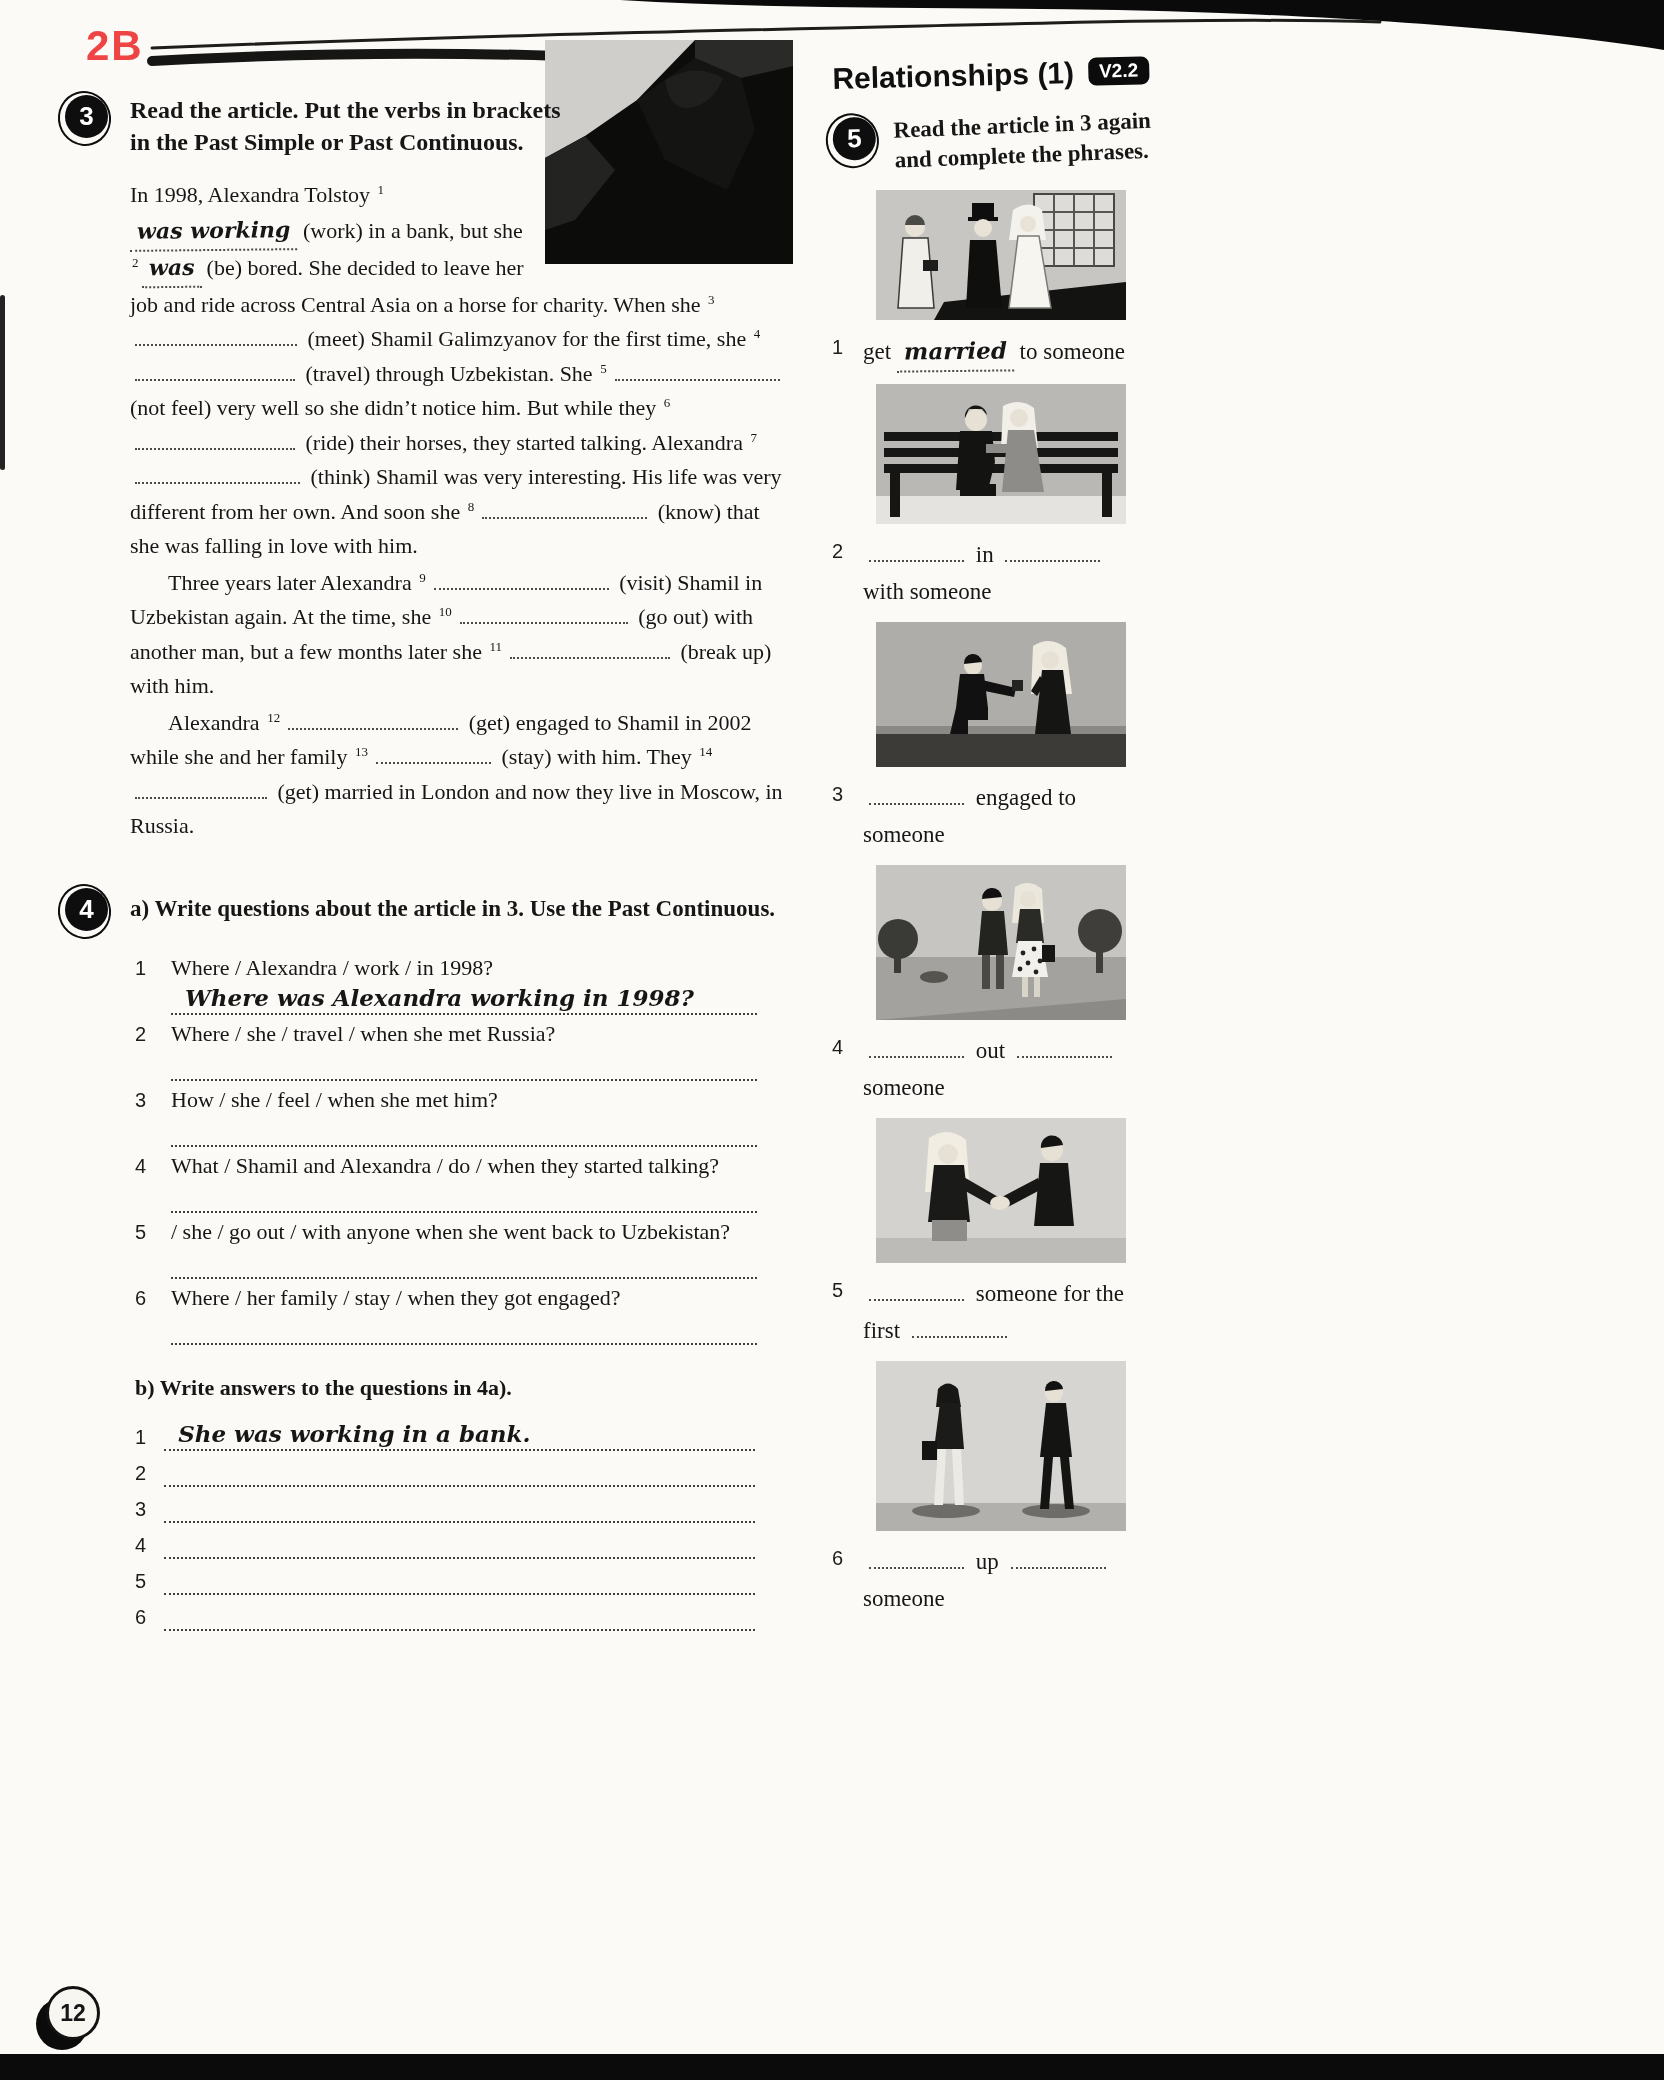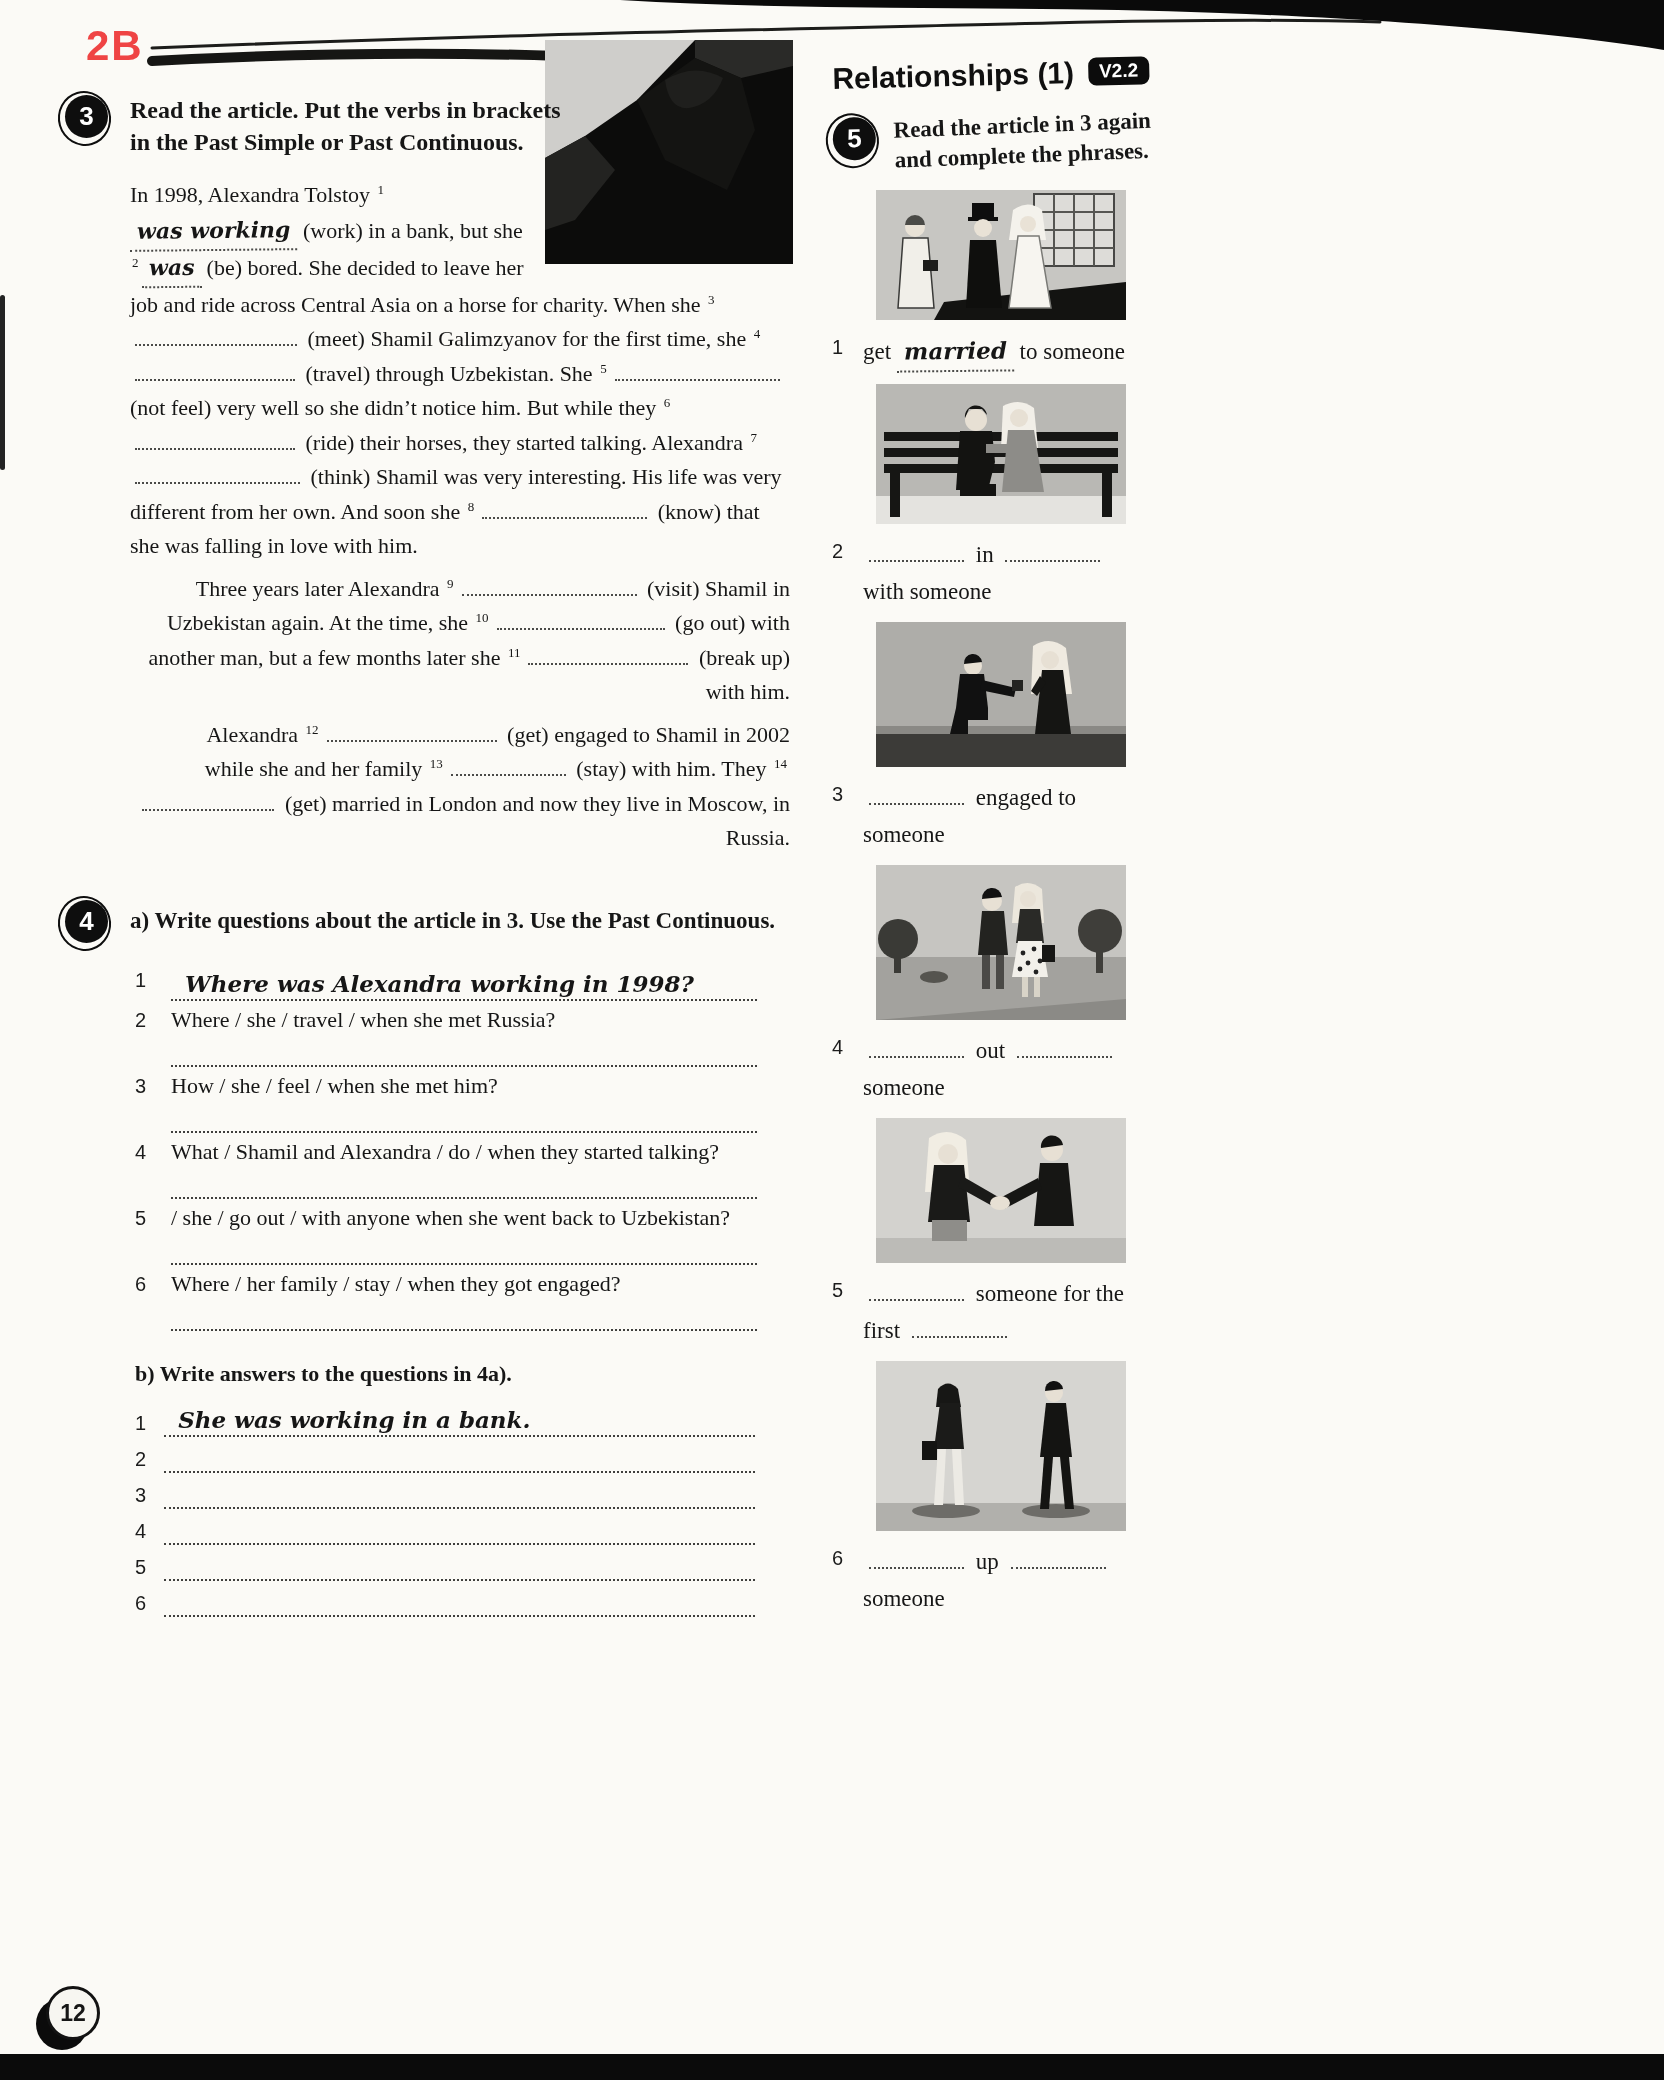--- a/index.html
+++ b/index.html
@@ -26,21 +26,21 @@
 
   .left-col { position:absolute; left:65px; top:95px; width:732px; }
   .ex-head { display:flex; gap:22px; align-items:flex-start; }
   .ex-head h2 { font-size:24px; font-weight:bold; width:432px; line-height:1.32; }
 
   .photo { position:absolute; left:545px; top:40px; width:248px; height:224px; }
   .photo svg { display:block; }
 
   .article { margin:20px 0 0 65px; width:660px; font-size:22px; line-height:34.5px; }
   .article .spacer { float:right; width:253px; height:92px; }
-  .para.indent { text-indent:38px; margin-top:8px;text-align:right; }
+  .para.indent { text-indent:38px; margin-top:2px; }
 
   sup.supref { font-size:13px; line-height:0; vertical-align:super; margin:0 3px 0 2px; }
   .blank { display:inline-block; width:160px; height:13px; border-bottom:2px dotted #4a4a48; margin:0 5px; }
   .hand, .fill {
     font-family:"DejaVu Serif", serif; font-style:italic; font-weight:bold;
   }
   .fill { border-bottom:2px dotted #4a4a48; padding:0 7px 1px; display:inline-block; transform:rotate(-0.6deg); }
 
   .ex4 { margin-top:44px; }
   .ex4-head { display:flex; gap:22px; align-items:center; }
@@ -130,20 +130,21 @@
         <div class="badge">
           <span>4</span>
         </div>
         <h3>a) Write questions about the article in 3. Use the Past Continuous.</h3>
       </div>
 
       <div class="q-list">
         <div class="q-item">
           <span class="q-num">1</span>
           <div class="q-body">
+            <div class="q-prompt">Where / Alexandra / work / in 1998?</div>
             <div class="q-line">
                 <span class="hand">Where was Alexandra working in 1998?</span>
               </div>
           </div>
         </div>
         <div class="q-item">
           <span class="q-num">2</span>
           <div class="q-body">
             <div class="q-prompt">Where / she / travel / when she met Russia?</div>
             <div class="q-line">

